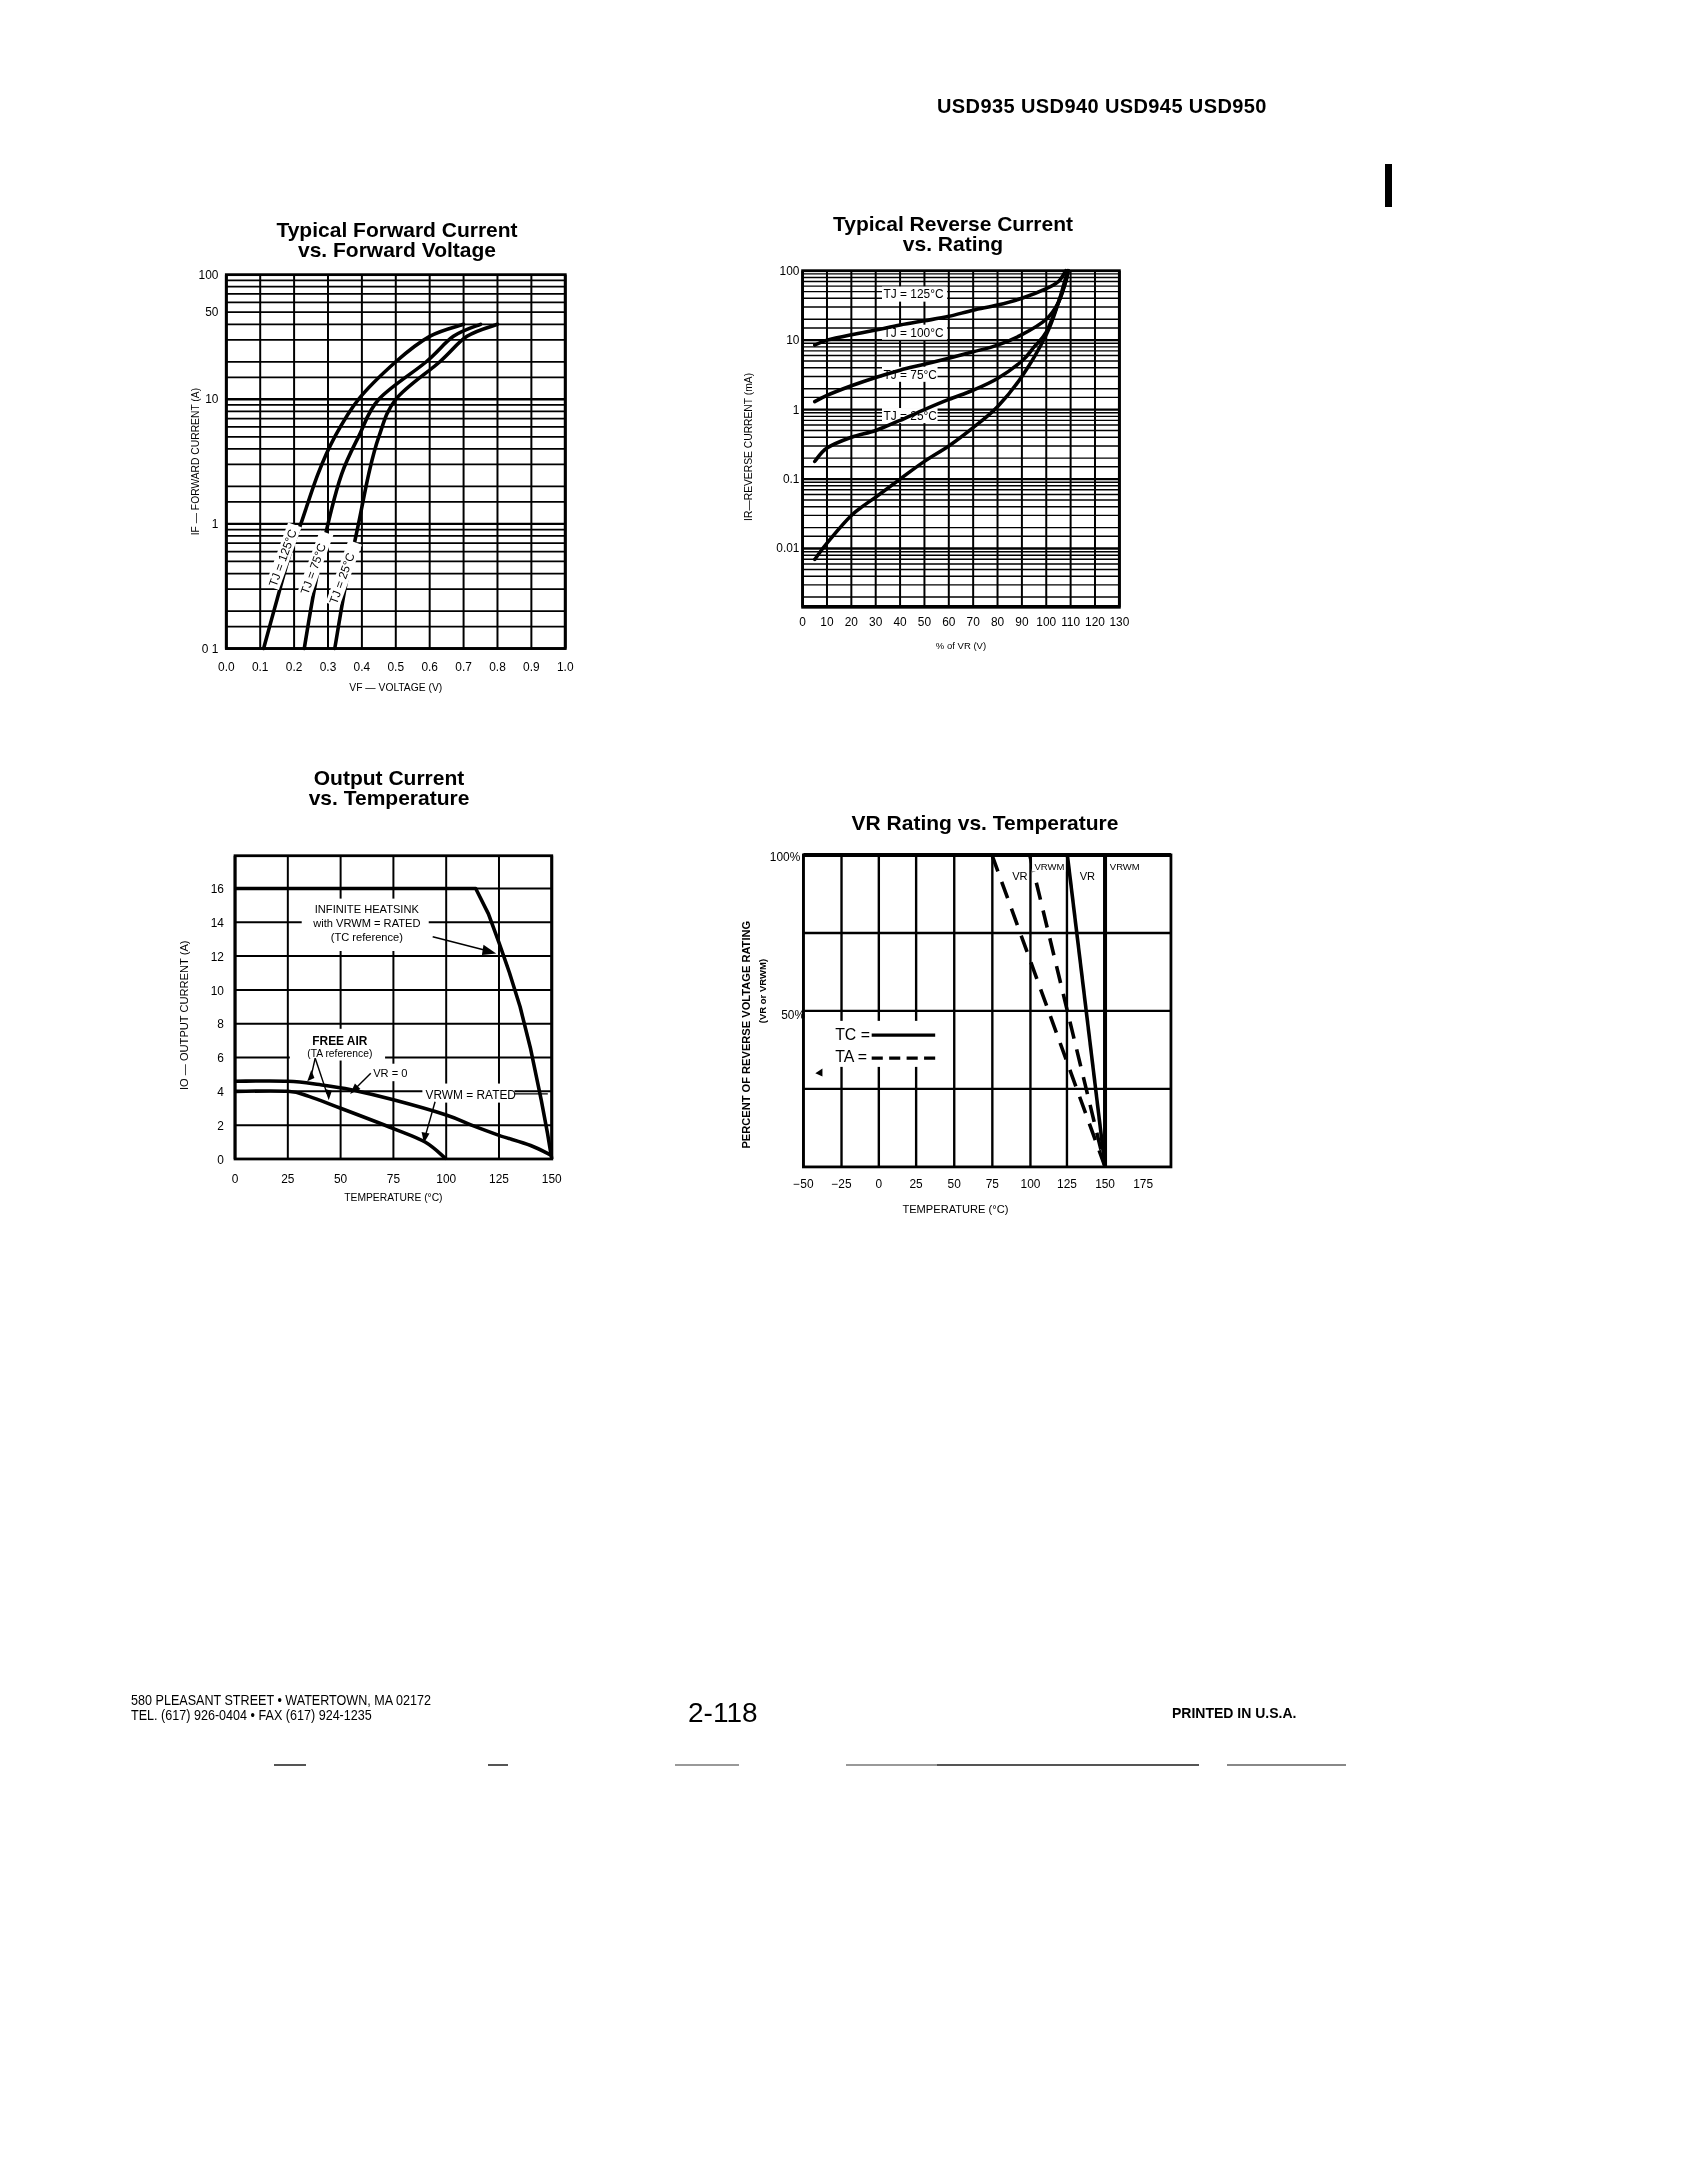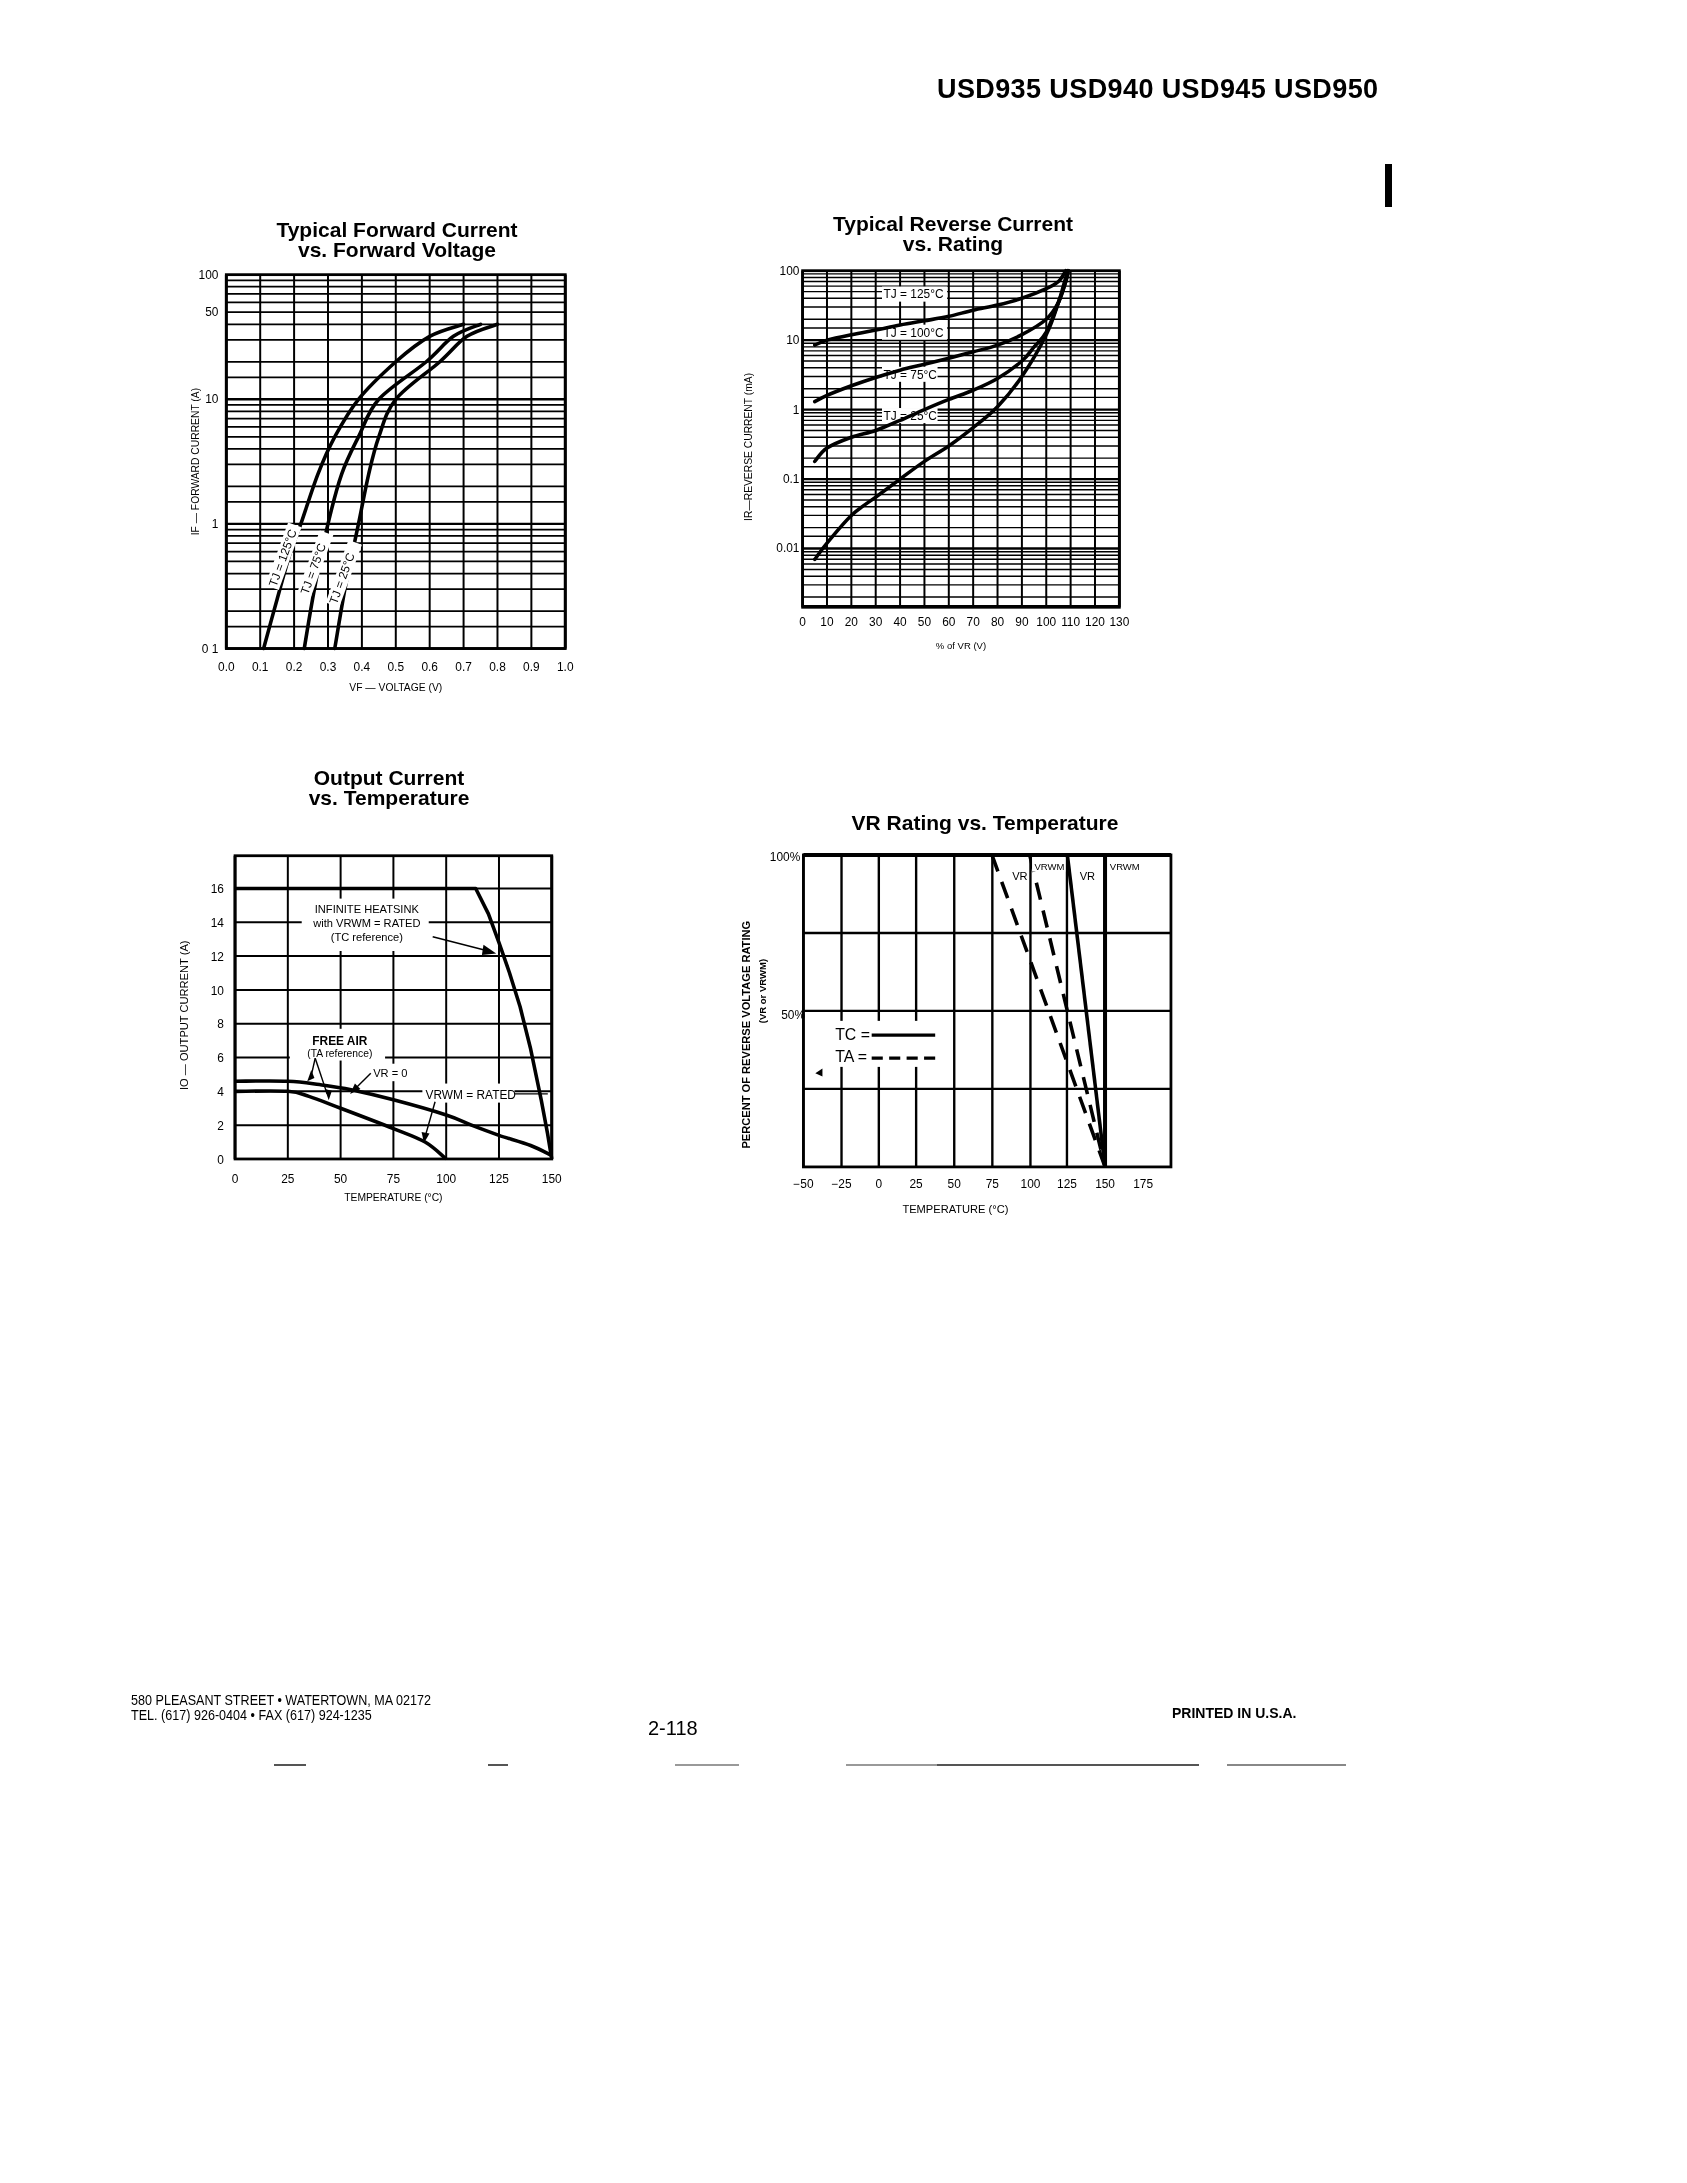--- a/index.html
+++ b/index.html
@@ -1,23 +1,23 @@
 <!DOCTYPE html>
 <html style="font-size:12.7px"><head>
 <meta charset="utf-8">
 <style>
   html,body{margin:0;padding:0;background:#fff;}
   body{width:1687px;height:2183px;position:relative;overflow:hidden;font-family:"Liberation Sans",sans-serif;color:#000;}
   .abs{position:absolute;}
-  .header-parts{left:937px;top:74px;font-size:27px;font-weight:bold;letter-spacing:0.4px;white-space:nowrap;}
+  .header-parts{left:937px;top:95px;font-size:20px;font-weight:bold;letter-spacing:0.4px;white-space:nowrap;}
   .side-bar{left:1385px;top:164px;width:7.1px;height:43px;background:#000;}
   .chart-title{font-family:"Liberation Sans",sans-serif;font-weight:bold;font-size:21px;text-align:center;line-height:20px;white-space:nowrap;}
   svg text{font-family:"Liberation Sans",sans-serif;fill:#000;}
   .footer-address{left:131px;top:1693px;font-size:14.3px;line-height:15px;white-space:nowrap;transform:scaleX(0.88);transform-origin:left top;}
-  .footer-page{left:648px;top:1697px;font-size:20px;white-space:nowrap;margin-top:20px;}
+  .footer-page{left:688px;top:1697px;font-size:28px;white-space:nowrap;}
   .footer-printed{left:1172px;top:1705px;font-size:14px;font-weight:bold;white-space:nowrap;}
   .scan-dash{height:1.6px;background:#555;top:1764px;}
 </style>
 </head>
 <body>
 
 <div class="abs header-parts">USD935  USD940  USD945  USD950</div>
 <div class="abs side-bar"></div>
 
 <div class="abs chart-title" style="left:270px;top:220px;width:254px;">

